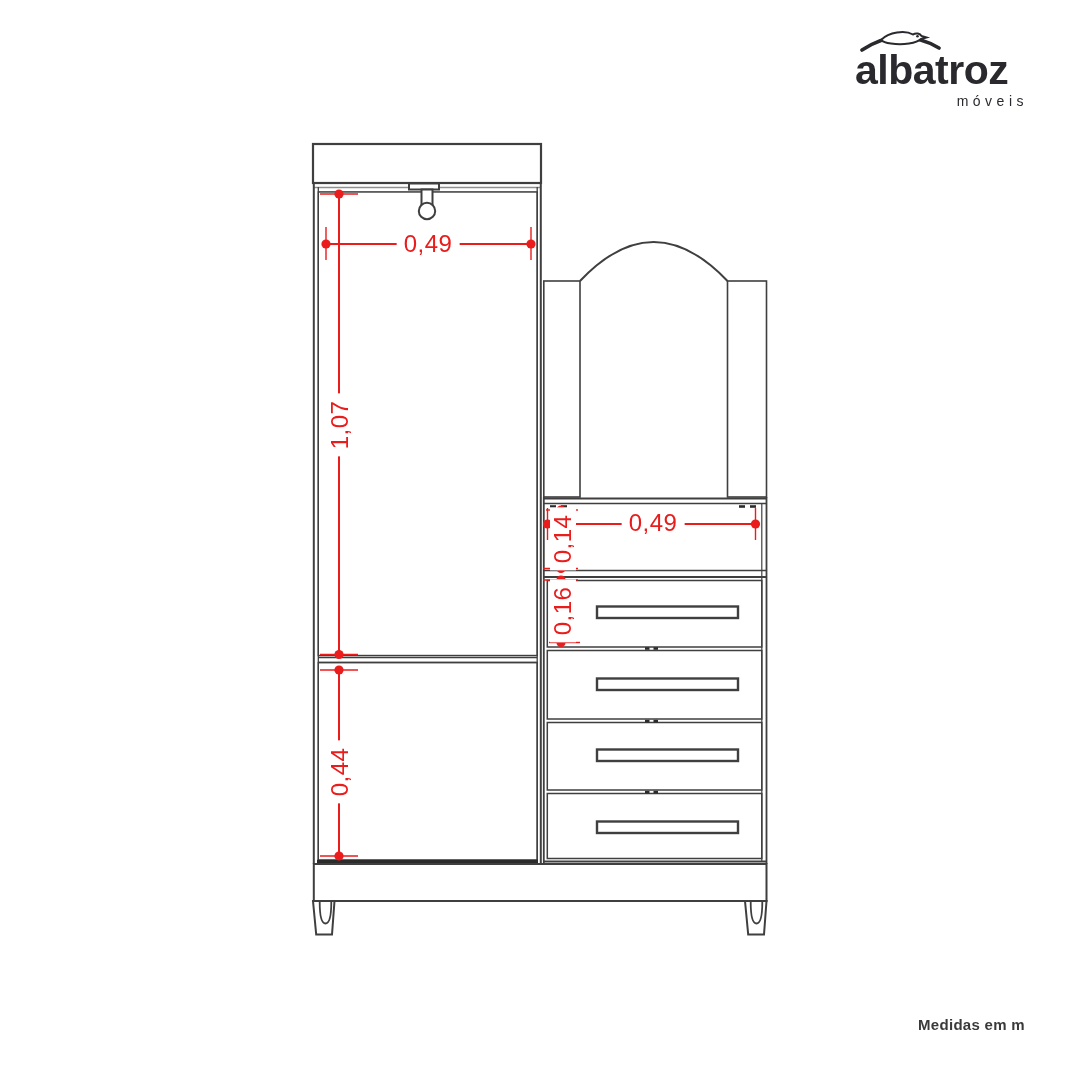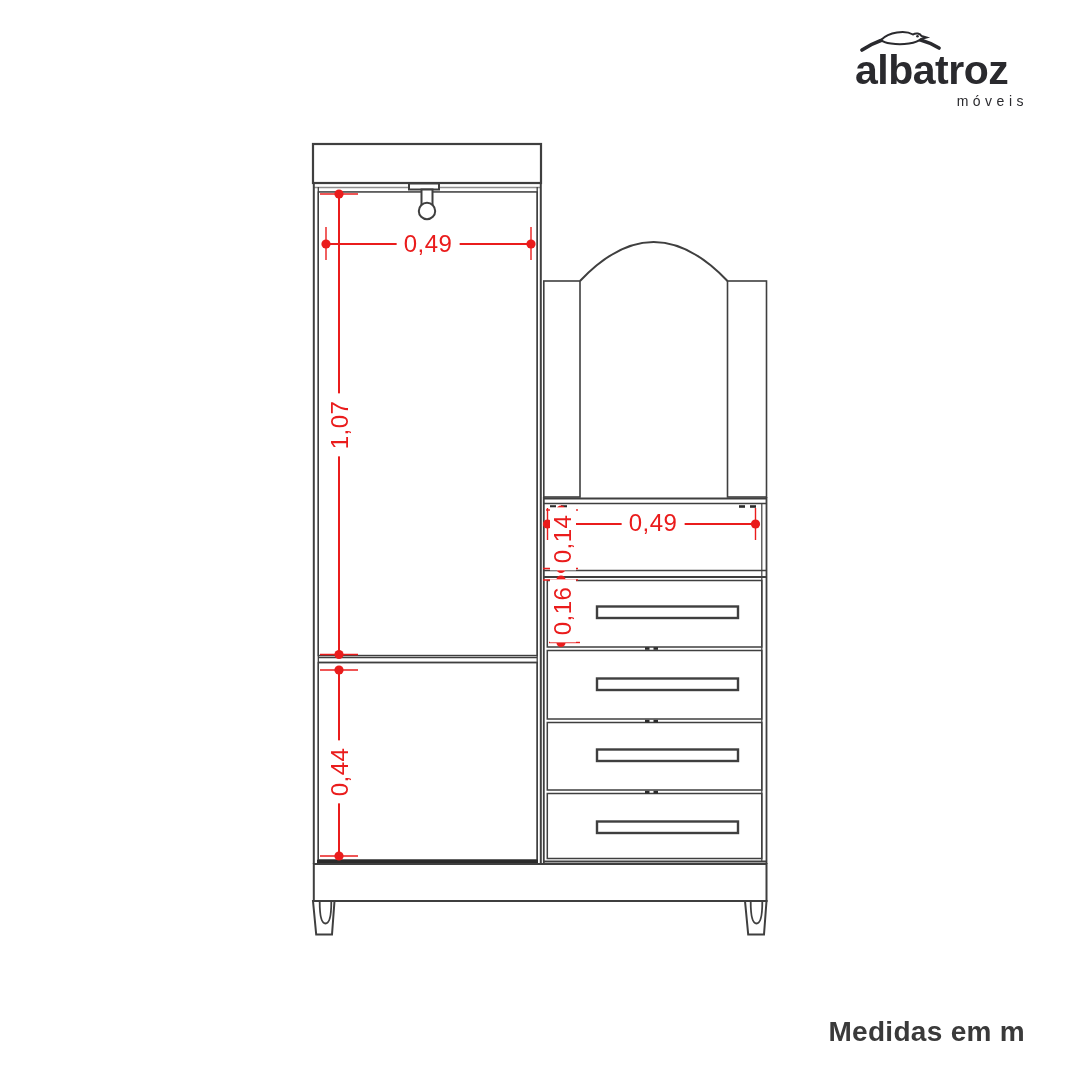--- a/index.html
+++ b/index.html
@@ -30,21 +30,21 @@
     position:absolute;left:0;top:24px;
     font-size:41px;font-weight:700;letter-spacing:-0.5px;line-height:1.2;color:#2a2a2e;
   }
   .logo .subtitle{
     position:absolute;right:2px;top:72px;
     font-size:14px;font-weight:500;letter-spacing:4.5px;line-height:1;color:#2a2a2e;
   }
   
   .units-note{
     position:absolute;right:55px;top:1016px;
-    font-size:28px;font-weight:600;color:#3a3a3a;letter-spacing:0.3px;
+    font-size:15px;font-weight:600;color:#3a3a3a;letter-spacing:0.3px;
   }
 </style>
 </head>
 <body>
 
 <div id="canvas">
 
   <svg class="drawing" width="1080" height="1080" viewBox="0 0 1080 1080">
 
     <g fill="none" stroke="#3f3f3f" stroke-width="1.6">

